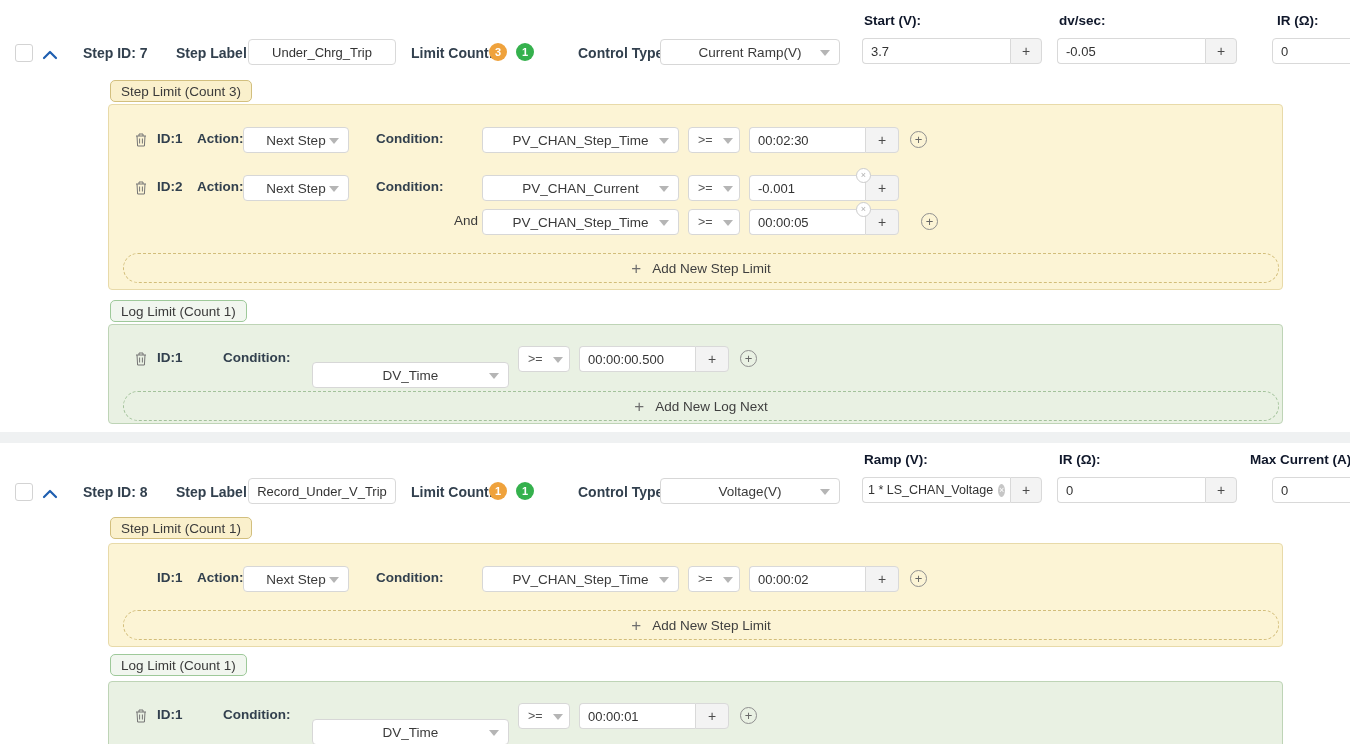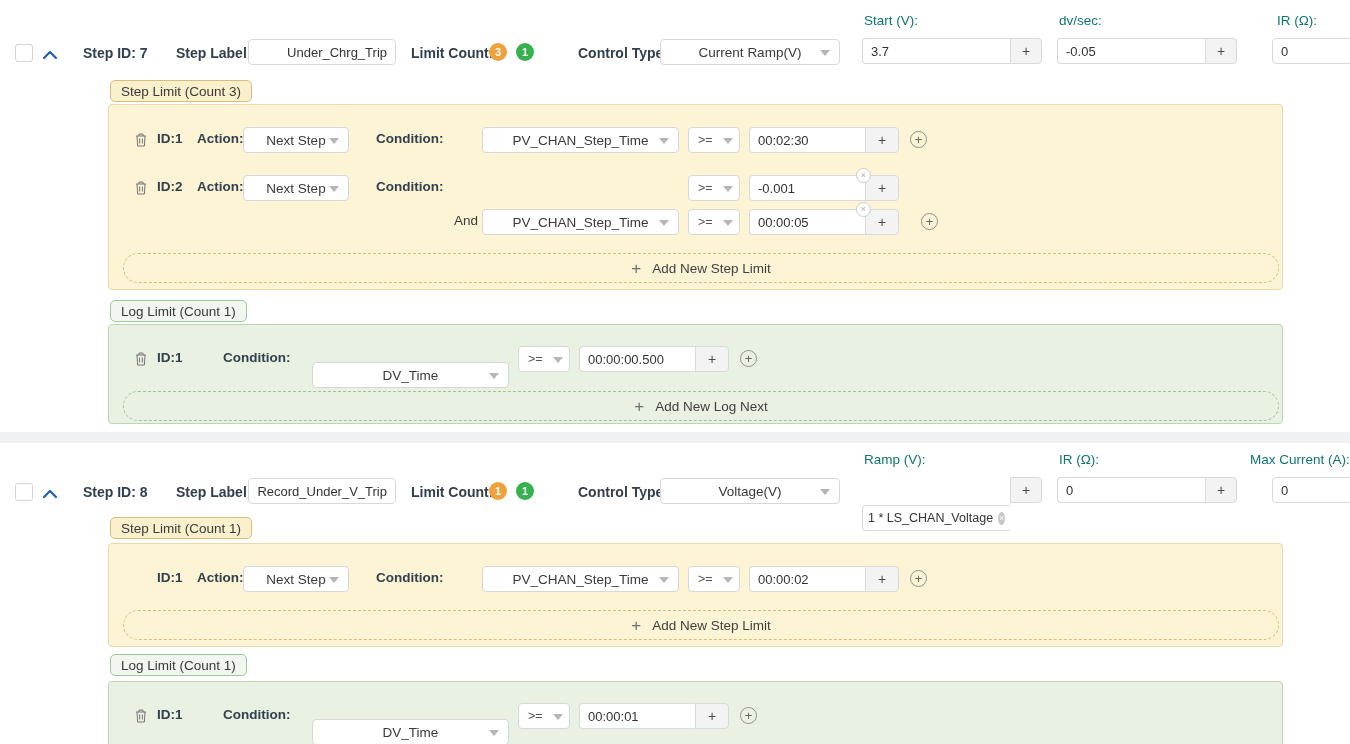--- a/index.html
+++ b/index.html
@@ -1,27 +1,27 @@
 <!DOCTYPE html>
 <html><head>
 <meta charset="utf-8">
 <style>
   html,body{margin:0;padding:0;overflow:hidden;}
   #app{position:relative;width:1350px;height:744px;background:#ffffff;
        font-family:"Liberation Sans",sans-serif;overflow:hidden;}
   .txt{position:absolute;font-size:14px;font-weight:700;color:#32404e;line-height:20px;white-space:nowrap;}
-  .plabel{position:absolute;font-size:13.5px;font-weight:400;color:#0f766e;line-height:18px;white-space:nowrap;}
+  .plabel{position:absolute;font-size:13.5px;font-weight:700;color:#0f172a;line-height:18px;white-space:nowrap;}
   
   .hdr{position:absolute;left:0;width:1350px;height:70px;}
   .hdr .chk{position:absolute;left:15px;top:44px;width:16px;height:16px;background:#fff;
             border:1px solid #d3d3d3;border-radius:3px;}
   .hdr .chev{position:absolute;left:42px;top:46px;width:16px;height:10px;}
   .hdr .t-stepid{left:83px;top:43px;}
   .hdr .t-steplabel{left:176px;top:43px;}
-  .hdr .in-steplabel{position:absolute;left:248px;top:39px;width:148px;text-align:right;}
+  .hdr .in-steplabel{position:absolute;left:248px;top:39px;width:148px;text-align:center;}
   .hdr .t-limit{left:411px;top:43px;}
   .bdg{position:absolute;width:18px;height:18px;border-radius:50%;color:#fff;font-size:11px;
        font-weight:700;text-align:center;line-height:18px;}
   .hdr .bdg-o{left:489px;top:43px;background:#efa23c;}
   .hdr .bdg-g{left:516px;top:43px;background:#35b14d;}
   .hdr .t-ctrl{left:578px;top:43px;}
   .hdr .dd-ctrl{left:660px;top:39px;width:180px;}
   .hdr .lp1{left:864px;top:12px;}
   .hdr .lp2{left:1059px;top:12px;}
   .hdr .lp3{left:1277px;top:12px;}
@@ -174,20 +174,24 @@
             <path d="M1 3h10M4 3V1h4v2M2 3l.6 10h6.8L10 3M4.6 5.5v5M7.4 5.5v5" stroke="#757575" fill="none" stroke-width="1"></path>
           </svg>
       </div>
       <div class="rid">ID:2</div>
       <div class="ract">Action:</div>
       <div class="dd dd-act">
         <span>Next Step</span>
         <span class="tri"></span>
       </div>
       <div class="rcond">Condition:</div>
+      <div class="dd dd-var">
+        <span>PV_CHAN_Current</span>
+        <span class="tri"></span>
+      </div>
       <div class="dd dd-op dd-opx">
         <span>&gt;=</span>
         <span class="tri"></span>
       </div>
       <div class="igroup g-val">
         <input class="gin" value="-0.001" style="">
         <div class="cornerx">×</div>
         <div class="pbtn">+</div>
       </div>
     </div>
@@ -261,21 +265,21 @@
     <div class="bdg bdg-g">1</div>
     <div class="txt t-ctrl">Control Type:</div>
     <div class="dd dd-ctrl">
       <span>Voltage(V)</span>
       <span class="tri"></span>
     </div>
     <div class="plabel lp1">Ramp (V):</div>
     <div class="plabel lp2">IR (Ω):</div>
     <div class="plabel lp3w">Max Current (A):</div>
     <div class="igroup gp1">
-      <div class="gin vin" style="width:148px;margin-top:28px;">
+      <div class="gin vin" style="width:148px;">
         <span>1 * LS_CHAN_Voltage</span>
         <span class="inlinex">×</span>
       </div>
       <div class="pbtn">+</div>
     </div>
     <div class="igroup gp2">
       <input class="gin" value="0" style="">
       <div class="pbtn">+</div>
     </div>
     <input class="tin in-p3" value="0" style="">

